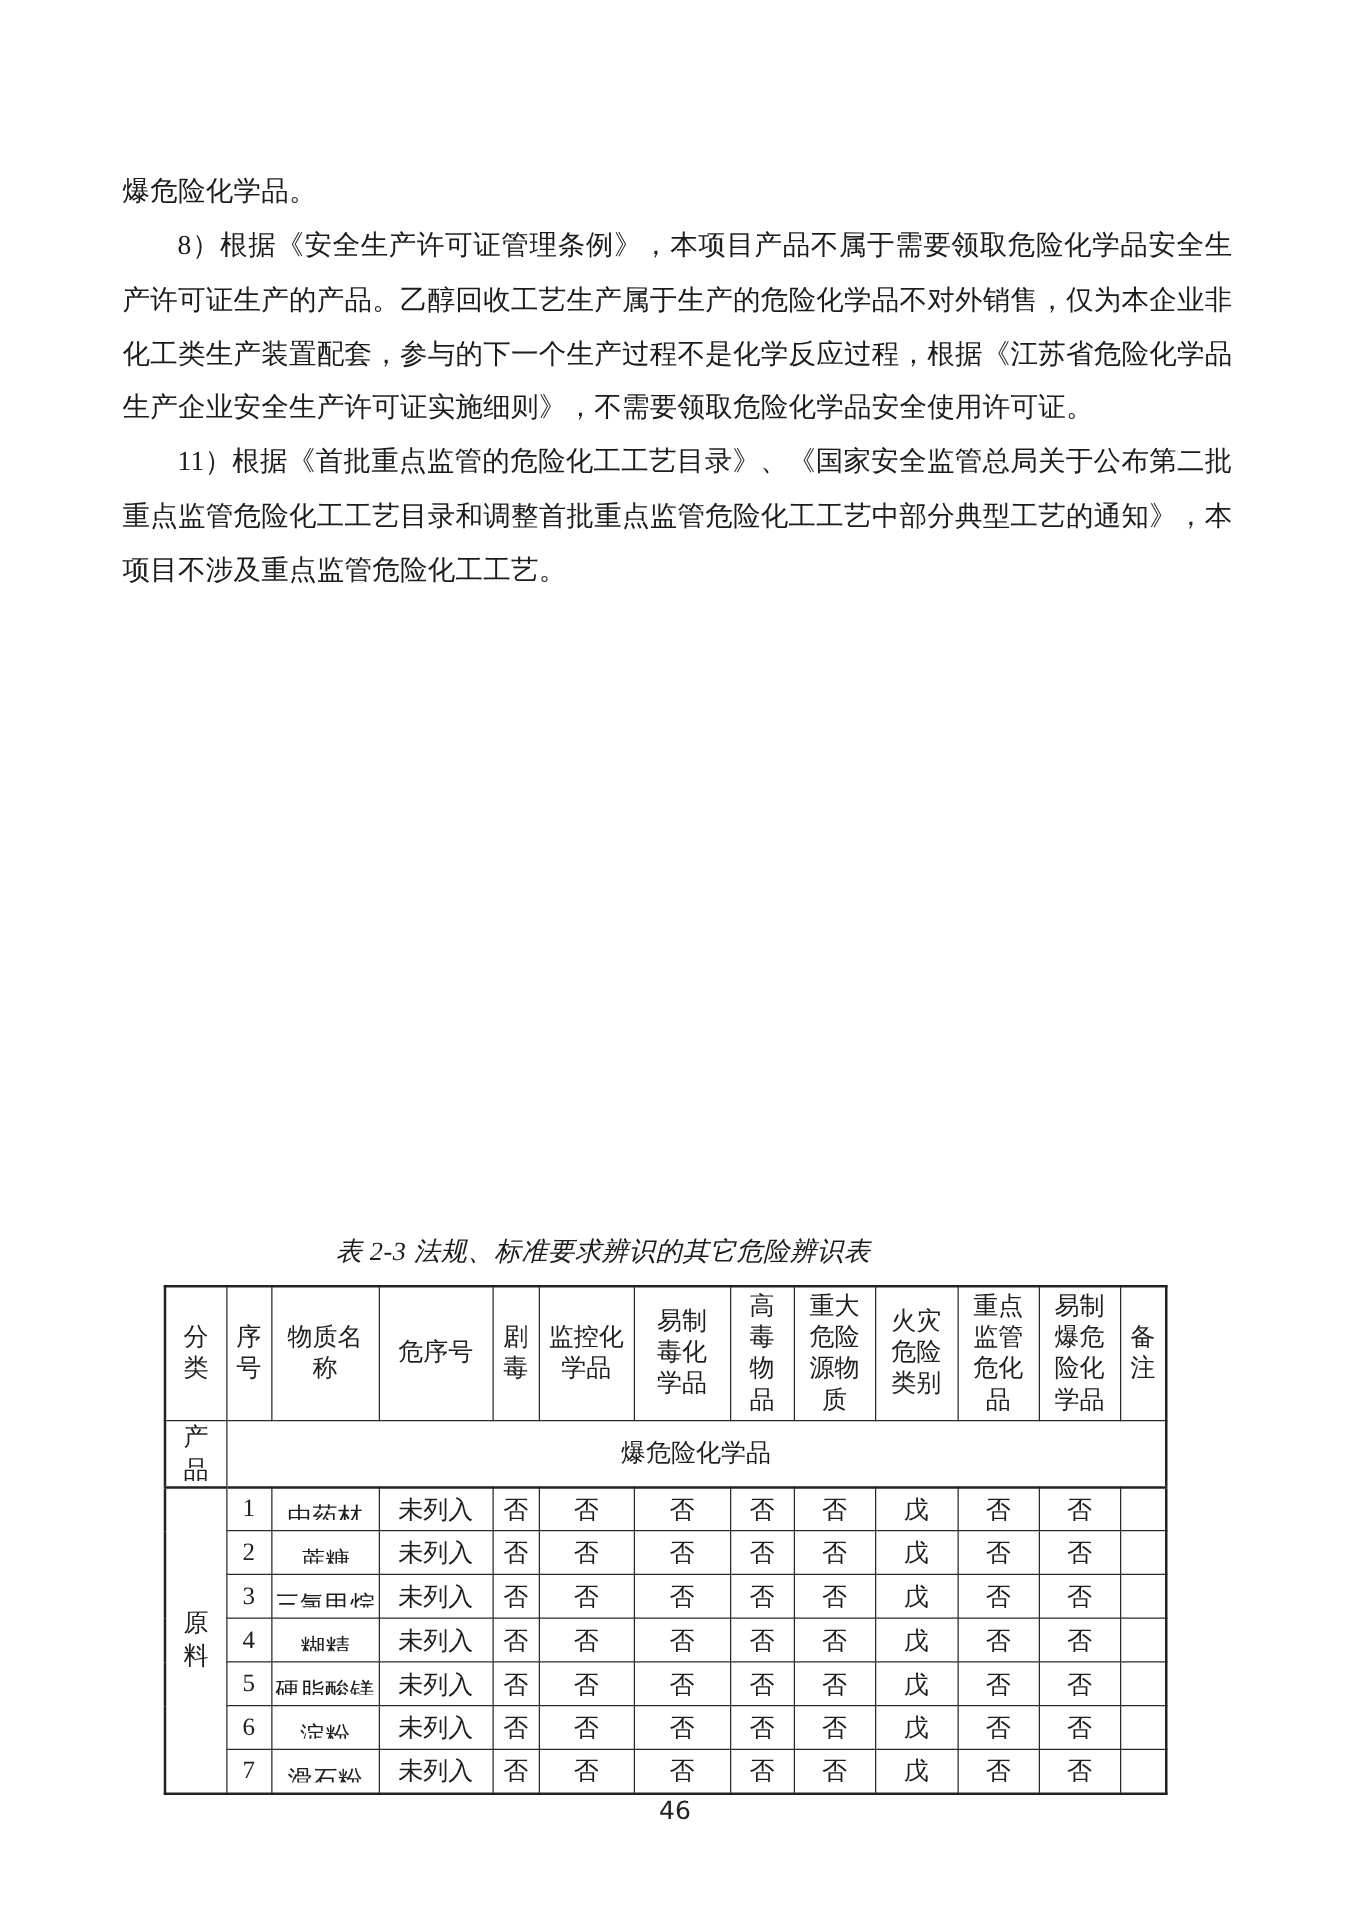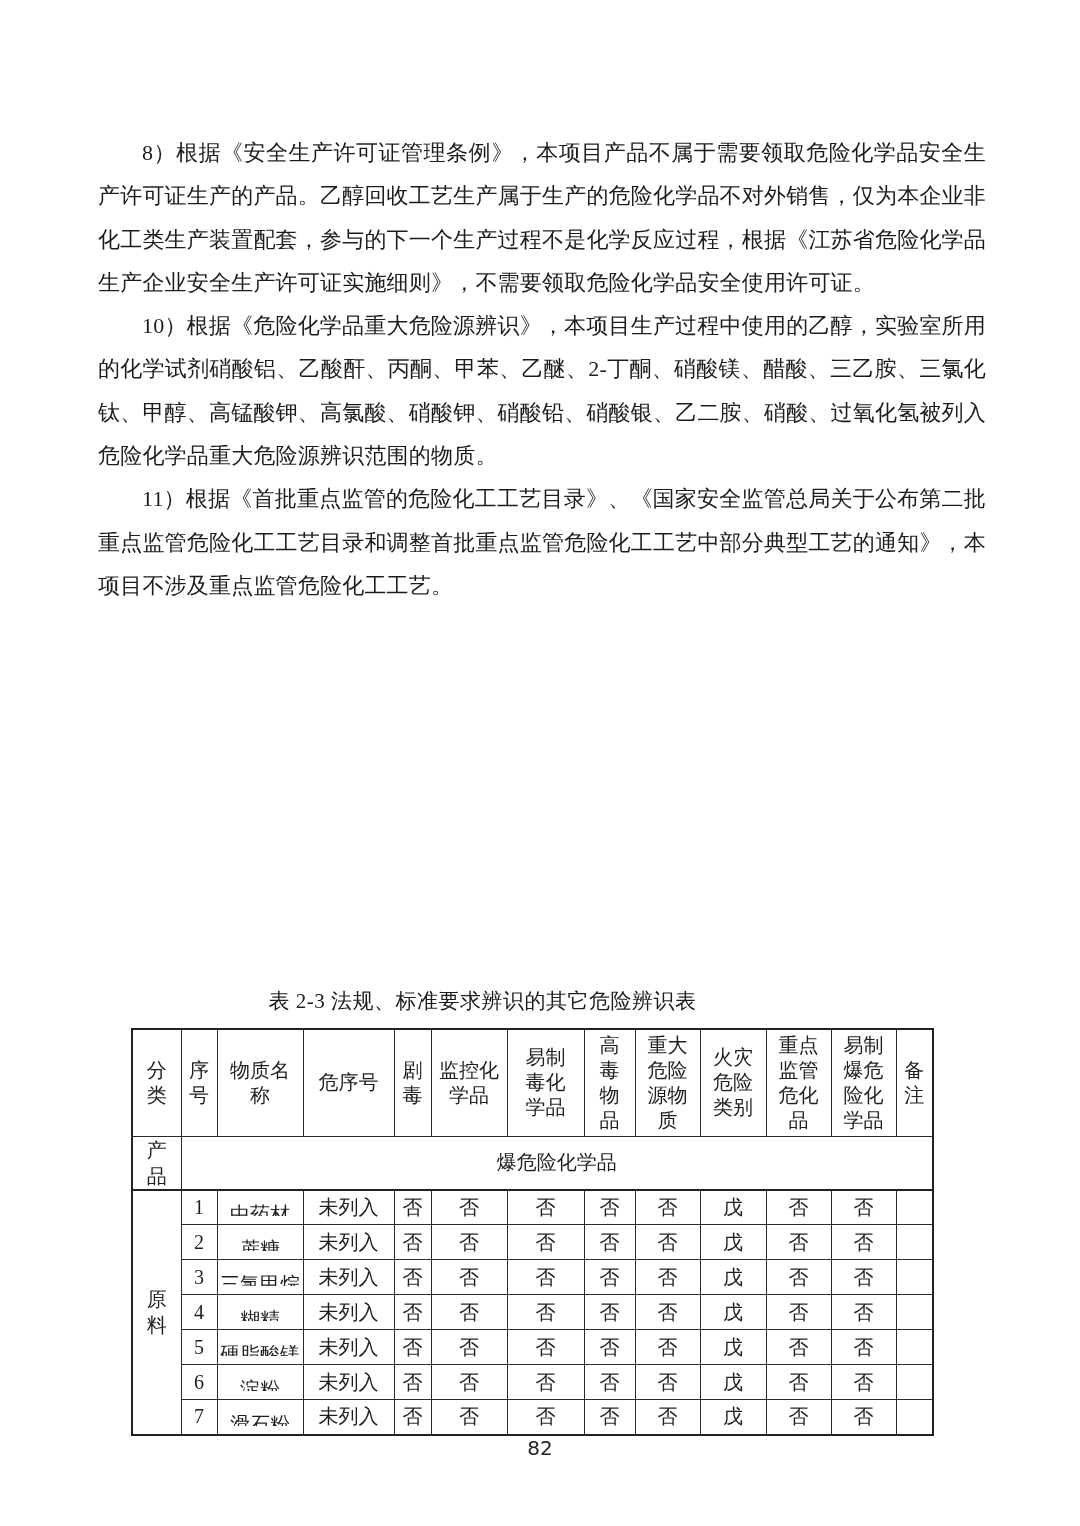--- a/index.html
+++ b/index.html
@@ -24,20 +24,21 @@
   .doc-text p{margin:0;padding:0;text-indent:2em;}
   .doc-text p.first{text-indent:0;}
   
   .table-title{
     position:absolute;
     left:0;top:987px;width:965px;
     text-align:center;
     font-size:21px;
     line-height:28px;
     letter-spacing:0.5px;
+    font-style:italic;
   }
   
   table.hazard{
     position:absolute;
     left:131px;top:1028px;
     width:801px;
     border-collapse:collapse;
     table-layout:fixed;
     font-size:20px;
     color:#1f1f1f;
@@ -76,22 +77,22 @@
     font-family:"DejaVu Sans","Liberation Sans",sans-serif;
     color:#222;
   }
 </style>
 </head>
 <body>
 
 <div class="page">
 
   <div class="doc-text">
+    <p class="first">爆危险化学品。</p>
     <p>8）根据《安全生产许可证管理条例》，本项目产品不属于需要领取危险化学品安全生产许可证生产的产品。乙醇回收工艺生产属于生产的危险化学品不对外销售，仅为本企业非化工类生产装置配套，参与的下一个生产过程不是化学反应过程，根据《江苏省危险化学品生产企业安全生产许可证实施细则》，不需要领取危险化学品安全使用许可证。</p>
-    <p>10）根据《危险化学品重大危险源辨识》，本项目生产过程中使用的乙醇，实验室所用的化学试剂硝酸铝、乙酸酐、丙酮、甲苯、乙醚、2-丁酮、硝酸镁、醋酸、三乙胺、三氯化钛、甲醇、高锰酸钾、高氯酸、硝酸钾、硝酸铅、硝酸银、乙二胺、硝酸、过氧化氢被列入危险化学品重大危险源辨识范围的物质。</p>
     <p>11）根据《首批重点监管的危险化工工艺目录》、《国家安全监管总局关于公布第二批重点监管危险化工工艺目录和调整首批重点监管危险化工工艺中部分典型工艺的通知》，本项目不涉及重点监管危险化工工艺。</p>
   </div>
 
   <div class="table-title">表 2-3 法规、标准要求辨识的其它危险辨识表</div>
 
   <table class="hazard">
     <colgroup>
       <col style="width:49px">
         <col style="width:36px">
         <col style="width:86px">
@@ -247,15 +248,15 @@
           <td>否</td>
           <td>否</td>
           <td>戊</td>
           <td>否</td>
           <td>否</td>
           <td></td>
         </tr>
       </tbody>
   </table>
 
-  <div class="page-number">82</div>
+  <div class="page-number">46</div>
 
 </div>
 
 </body></html>

